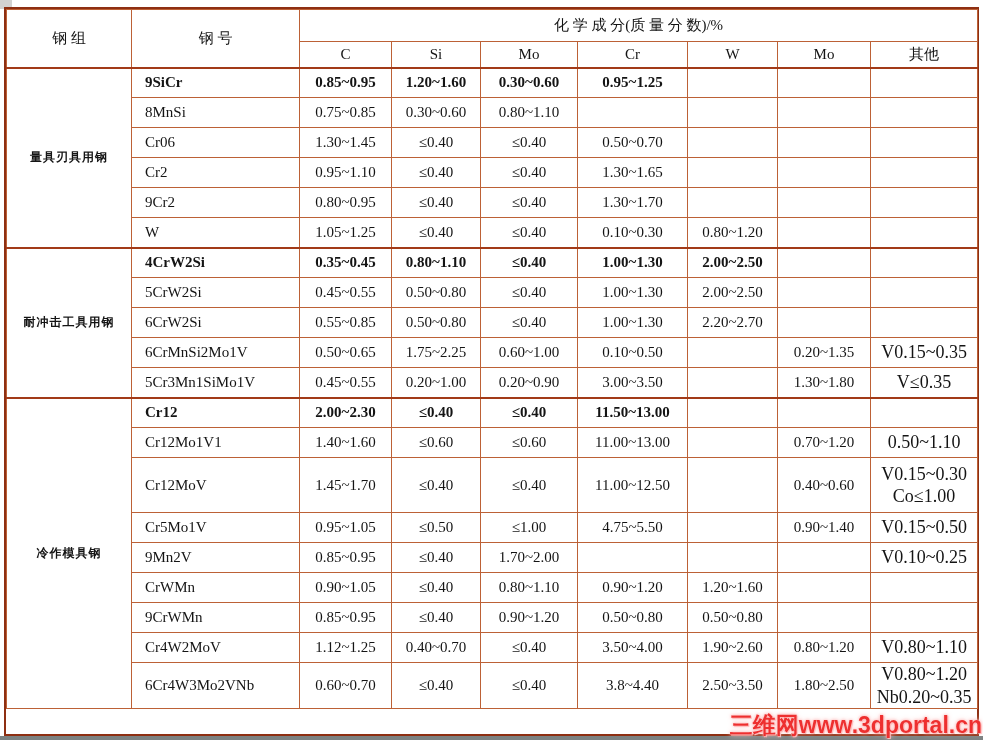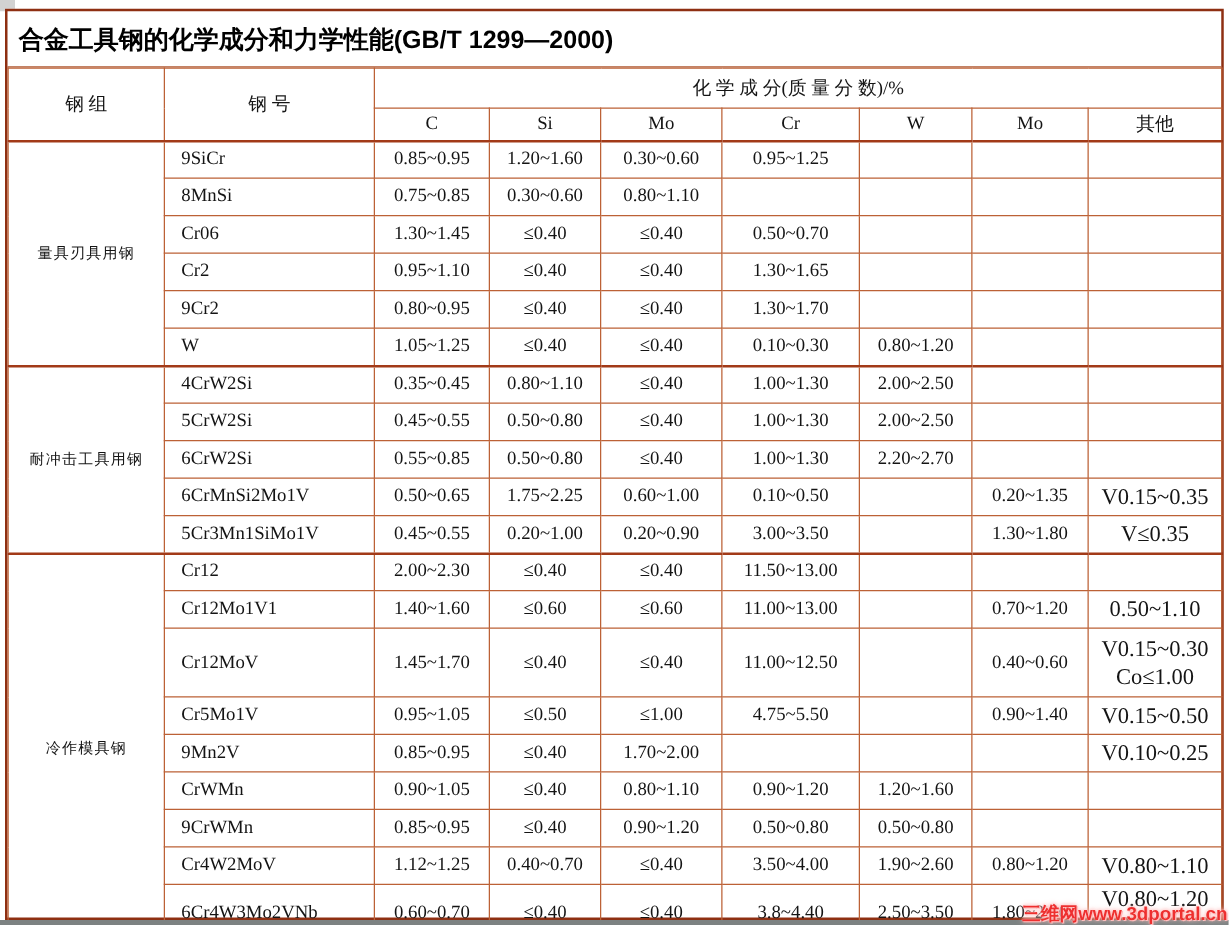--- a/index.html
+++ b/index.html
@@ -23,38 +23,37 @@
   th,td{
     border:1px solid #bc6136;font-size:15px;font-weight:normal;color:#141414;
     text-align:center;padding:0 2px;overflow:hidden;
   }
   th{font-weight:normal;}
   tr{height:30px;}
   tr.hrow1{height:32px;margin-left:36px;}
   tr.hrow2{height:26px;}
   tr.tall{height:55px;}
   tr.last{height:36px;}
-  tr.gsep td{border-top:2px solid #a23a18;}
+  tr.gsep td{border-top:2px solid #a23a18;font-weight:bold;}
   td.grade{text-align:left;padding-left:13px;}
   td.group{font-size:12px;letter-spacing:1px;}
   td.other{white-space:pre-line;line-height:1.25;font-size:18px;}
   .watermark{
     position:absolute;right:1px;bottom:-1px;z-index:9;
     font-family:"Liberation Sans","DejaVu Sans",sans-serif;
-    font-weight:bold;font-size:15px;color:#ee2f2f;
+    font-weight:bold;font-size:23px;color:#ee2f2f;
     text-shadow:0 0 1px #ffffff,0 0 3px #ff9d9d,0 0 6px #ffd4d4,1px 1px 0 #ffb9b9;
   }
 </style>
 </head>
 <body>
 
 <div class="corner-artifact"></div>
 
 <div class="frame">
-  <div class="title-row">合金工具钢的化学成分和力学性能(GB/T 1299—2000)</div>
 
   <table>
     <colgroup>
       <col style="width:125px">
         <col style="width:168px">
         <col style="width:92px">
       <col style="width:89px">
         <col style="width:97px">
         <col style="width:110px">
       <col style="width:90px">

